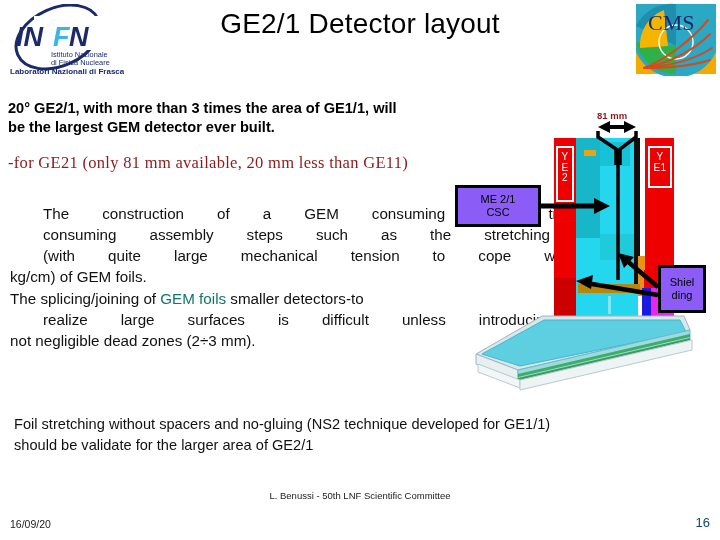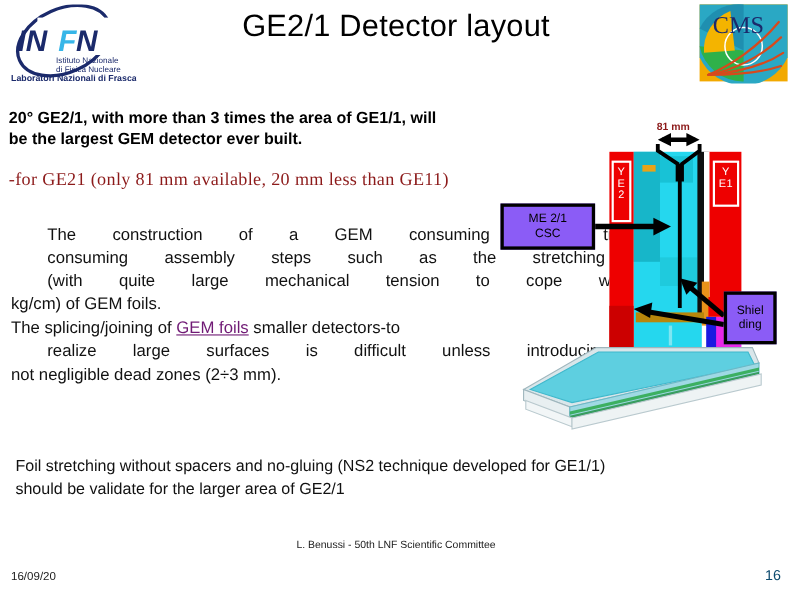--- a/index.html
+++ b/index.html
@@ -49,21 +49,21 @@
   }
 
   
   #body-paragraph{
     position:absolute;left:10px;top:203px;width:452px;
     font-size:15.2px;color:#111;
     line-height:1.39;
     text-align:justify;
     font-family:"Liberation Sans", sans-serif;
   }
-  #body-paragraph .hl{color:#701a75;text-decoration:underline;}
+  #body-paragraph .hl{color:#0f766e;}
   #body-paragraph .ln{display:block;}
   #body-paragraph .jline{
     display:flex;justify-content:space-between;
   }
   #body-paragraph .jline span{white-space:pre;margin-left:33px;}
 
   
   #closing-text{
     position:absolute;left:14px;top:414px;width:692px;
     font-size:14.6px;color:#111;line-height:1.42;

